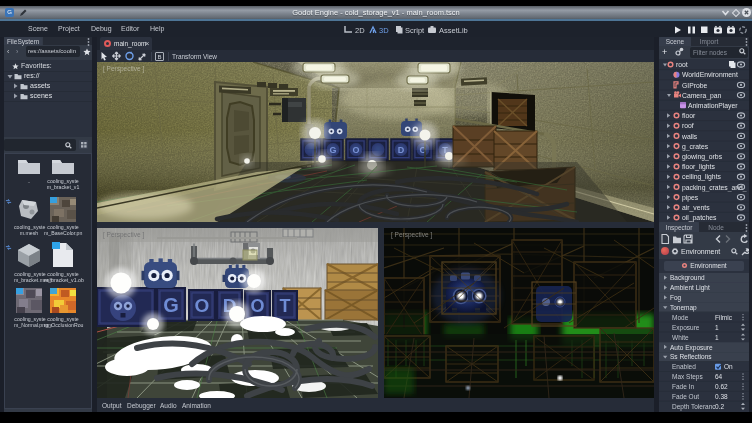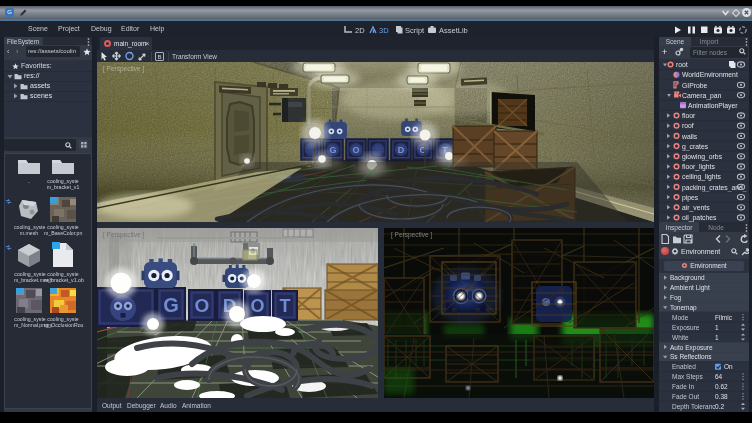--- a/index.html
+++ b/index.html
@@ -24,20 +24,21 @@
 </style></head>
 <body>
 <div id="app">
 
   <div id="titlebar" class="abs"></div>
   <div id="titleline" class="abs"></div>
   <div class="abs" style="left:5px;top:8px;width:9px;height:9px;background:#3a74b8;border-radius:2px;font-size:6px;color:#fff;text-align:center;line-height:9px">G</div>
   <svg class="abs" style="left:18px;top:8px" width="10" height="10" viewBox="0 0 10 10">
       <path d="M2 8 L3 5.5 L7 1.5 L8.5 3 L4.5 7 Z" fill="#2e333a"></path>
     </svg>
+  <div id="titletext" class="abs">Godot Engine - cold_storage_v1 - main_room.tscn</div>
   <svg class="abs" style="left:721px;top:9px" width="9" height="8" viewBox="0 0 9 8">
       <path d="M1.5 2 L4.5 5.5 L7.5 2" stroke="#dde0e5" stroke-width="1.6" fill="none"></path>
     </svg>
   <div class="abs" style="left:733px;top:9.5px;width:6px;height:6px;border:1px solid #d8dbe0;transform:rotate(45deg)"></div>
   <div class="abs" style="left:742px;top:8px;width:9px;height:9px;background:#dde0e5;border-radius:50%"></div>
     <svg class="abs" style="left:742px;top:8px" width="9" height="9" viewBox="0 0 9 9">
       <path d="M2.8 2.8 L6.2 6.2 M6.2 2.8 L2.8 6.2" stroke="#4e545c" stroke-width="1.3"></path>
     </svg>
 
   <div id="menubar" class="abs"></div>

